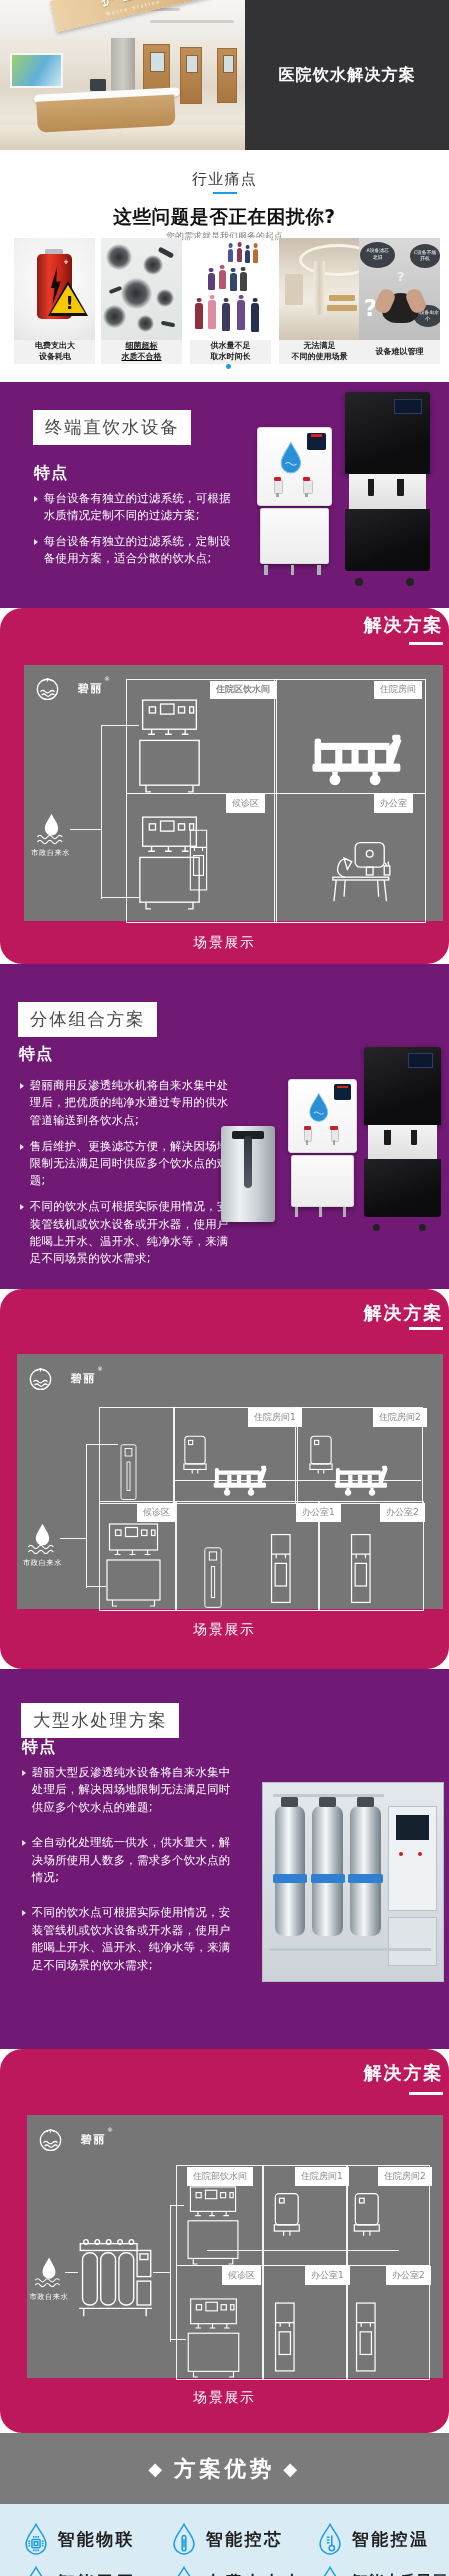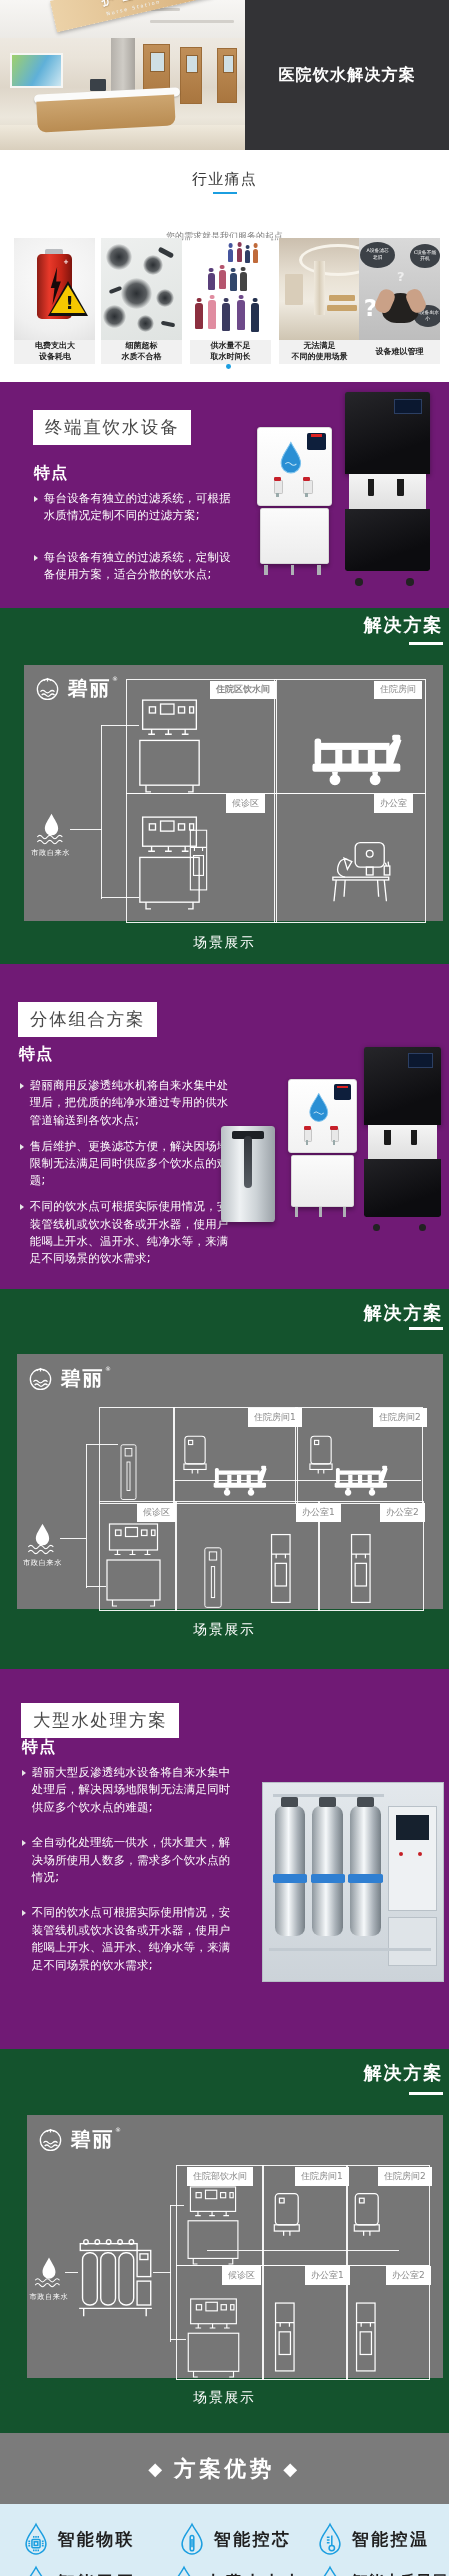--- a/index.html
+++ b/index.html
@@ -73,21 +73,21 @@
   .sad-hand{position:absolute;width:15.6px;height:24px;border-radius:7.2px;background:#caa187;}
 
   
   .gsec{background:#701a75;}
   .g1{height:226px;} .g2{height:325px;} .g3{height:380px;}
   .tbox{position:absolute;background:#fff;color:#4a4a4a;font-size:17.4px;letter-spacing:1.8px;padding:5.4px 12px;white-space:nowrap;}
   .feat{position:absolute;color:#fff;font-size:16px;font-weight:bold;letter-spacing:1.2px;}
   .blts{position:absolute;}
   .blt{position:relative;color:#fff;font-size:11.4px;line-height:17.4px;padding-left:10.8px;letter-spacing:0.3px;}
   .blt::before{content:"";position:absolute;left:1.2px;top:6px;width:0;height:0;border-top:3px solid transparent;border-bottom:3px solid transparent;border-left:4.2px solid #e8e8e8;}
-  .m14{margin-bottom:8.4px;} .m24{margin-bottom:24px;} .m30{margin-bottom:18px;}
+  .m14{margin-bottom:8.4px;} .m24{margin-bottom:8px;} .m30{margin-bottom:18px;}
 
   
   .prod{position:absolute;}
   .pwb-top{position:absolute;left:0;top:0;width:100%;height:52%;background:linear-gradient(180deg,#ffffff,#f2f2f2);border:0.6px solid #dcdcdc;border-radius:3px;box-shadow:0 1.8px 3.6px rgba(0,0,0,.25);}
   .pwb-scr{position:absolute;right:7%;top:6%;width:26%;height:22%;background:#0e1f3c;border-radius:1.8px;}
   .pwb-scr i{display:block;margin:1.8px auto 0;width:60%;height:2.4px;background:#d22;}
   .pwb-drop{position:absolute;left:26%;top:14%;width:38%;height:52%;}
   .pwb-tap{position:absolute;bottom:14%;width:10%;height:16%;background:#e8e8e8;border:0.6px solid #c6c6c6;border-radius:1.2px;}
   .pwb-tap i{position:absolute;left:-1.2px;top:-3.6px;width:7.2px;height:4.2px;background:#c6202a;border-radius:1.2px;}
   .pwb-tap u{position:absolute;left:1.2px;bottom:-4.2px;width:2.4px;height:4.8px;background:#9aa;}
@@ -106,29 +106,29 @@
   .pro-cyl{position:absolute;top:12%;width:17%;height:66%;background:linear-gradient(90deg,#8e979e 0%,#f6f9fb 45%,#aab2b9 75%,#767f86 100%);border-radius:8.4px;}
   .pro-band{position:absolute;left:-6%;top:52%;width:112%;height:7%;background:#2f7fd2;border-radius:1.8px;}
   .pro-valve{position:absolute;top:-7%;left:22%;width:56%;height:8%;background:#474d53;border-radius:1.8px;}
   .pro-cab{position:absolute;right:3%;top:12%;width:26%;height:52%;background:#eef1f3;border:0.6px solid #b9c1c8;}
   .pro-cscr{position:absolute;left:15%;top:8%;width:70%;height:24%;background:#16212e;}
   .pro-dot{position:absolute;width:4.2px;height:4.2px;border-radius:50%;background:#c52026;}
   .pro-low{position:absolute;right:3%;top:68%;width:26%;height:24%;background:#dfe4e8;border:0.6px solid #b9c1c8;}
   .pro-pipe{position:absolute;background:#c2cad1;}
 
   
-  .bsec{background:#14532d;}
+  .bsec{background:#be185d;border-radius:22px;}
   .b1{height:356px;} .b2{height:380px;} .b3{height:384px;}
   .banner{position:absolute;right:6px;color:#fff;font-size:18px;font-weight:bold;letter-spacing:1.8px;}
   .bun{position:absolute;right:6px;width:34px;height:3px;background:#fff;}
   .panel{position:absolute;background:#767676;}
   .pcaption{position:absolute;left:0;width:100%;text-align:center;color:#fff;font-size:13.8px;letter-spacing:1.8px;}
   .brand{position:absolute;display:flex;align-items:flex-start;color:#fff;}
   .brand svg{width:25px;height:25px;stroke:#fff;fill:none;stroke-width:3.4;}
-  .brand b{font-size:20px;letter-spacing:1.8px;line-height:25px;margin-left:8px;font-weight:bold;}
+  .brand b{font-size:11px;letter-spacing:1.8px;line-height:25px;margin-left:18px;font-weight:bold;}
   .brand sup{font-size:6px;line-height:1;margin-left:0.6px;}
   .room{position:absolute;border:0.9px solid rgba(255,255,255,.92);}
   .chip{position:absolute;background:#fff;color:#8a8a8a;font-size:9px;line-height:1;padding:4.8px 6px;white-space:nowrap;}
   .pp{position:absolute;background:rgba(255,255,255,.92);}
   .la{position:absolute;stroke:#fff;fill:none;stroke-width:2.4;}
   .laf{position:absolute;}
   .src{position:absolute;stroke:#fff;fill:none;stroke-width:2.6;}
   .srclab{position:absolute;color:#fff;font-size:7.2px;letter-spacing:0.6px;white-space:nowrap;}
 
   
@@ -262,41 +262,42 @@
       <div class="hd-monitor"></div>
     </div>
     <div class="hd-dark">
       <div class="hd-title">医院饮水解决方案</div>
     </div>
   </section>
 
   <section class="pain">
     <div class="pain-t">行业痛点</div>
     <div class="pain-u"></div>
+    <div class="pain-h">这些问题是否正在困扰你?</div>
     <div class="pain-s">您的需求就是我们服务的起点</div>
 
     <div class="card" style="left:14.4px;">
       <div class="cimg c-batt">
         <div class="batt-cap"></div>
         <div class="batt-body">
           <span class="batt-plus">+</span>
           <div class="batt-bolt"></div>
         </div>
         <div class="warn-outer">
           <div class="warn-inner"></div>
           <span class="warn-mark">!</span>
         </div>
       </div>
       <div class="ccap">
         <span>电费支出大</span>
         <span>设备耗电</span>
       </div>
     </div>
 
-    <div class="card" style="left:101px;">
+    <div class="card" style="left:101px;text-decoration:underline;">
       <div class="cimg c-bact">
         <div class="blob" style="left:4.8px;top:6px;width:26px;height:26px;"></div>
         <div class="blob" style="left:42px;top:17px;width:20.4px;height:20.4px;"></div>
         <div class="blob" style="left:20.4px;top:40px;width:31px;height:31px;"></div>
         <div class="blob" style="left:55px;top:51px;width:18px;height:18px;"></div>
         <div class="blob" style="left:2.4px;top:67px;width:23px;height:23px;"></div>
         <div class="blob" style="left:36px;top:77px;width:17px;height:17px;"></div>
         <div class="rod" style="left:57px;top:12px;width:15.6px;height:4.8px;transform:rotate(28deg);"></div>
         <div class="rod" style="left:8.4px;top:50px;width:13px;height:4.2px;transform:rotate(-20deg);"></div>
         <div class="rod" style="left:60px;top:84px;width:14.4px;height:4.2px;transform:rotate(12deg);"></div>
@@ -685,21 +686,21 @@
   <section class="adv">
     <div class="adv-item" style="left:21.6px;top:17px;">
       <svg viewBox="0 0 62 80">
         <use href="#s-drop"></use>
         <rect x="22" y="39" width="18" height="18" rx="2"></rect>
           <rect x="27" y="44" width="8" height="8"></rect>
         <path d="M26,35 v-4 M31,35 v-4 M36,35 v-4 M26,61 v4 M31,61 v4 M36,61 v4 M18,43 h-4 M18,48 h-4 M18,53 h-4 M44,43 h4 M44,48 h4 M44,53 h4"></path>
       </svg>
       <b>智能物联</b>
     </div>
-    <div class="adv-item" style="left:178px;top:17px;">
+    <div class="adv-item" style="left:170px;top:17px;">
       <svg viewBox="0 0 62 80">
         <use href="#s-drop"></use>
         <rect x="27" y="30" width="8" height="34" rx="4"></rect>
           <path d="M31,38 v18"></path>
       </svg>
       <b>智能控芯</b>
     </div>
     <div class="adv-item" style="left:316px;top:17px;">
       <svg viewBox="0 0 62 80">
         <use href="#s-drop"></use>

